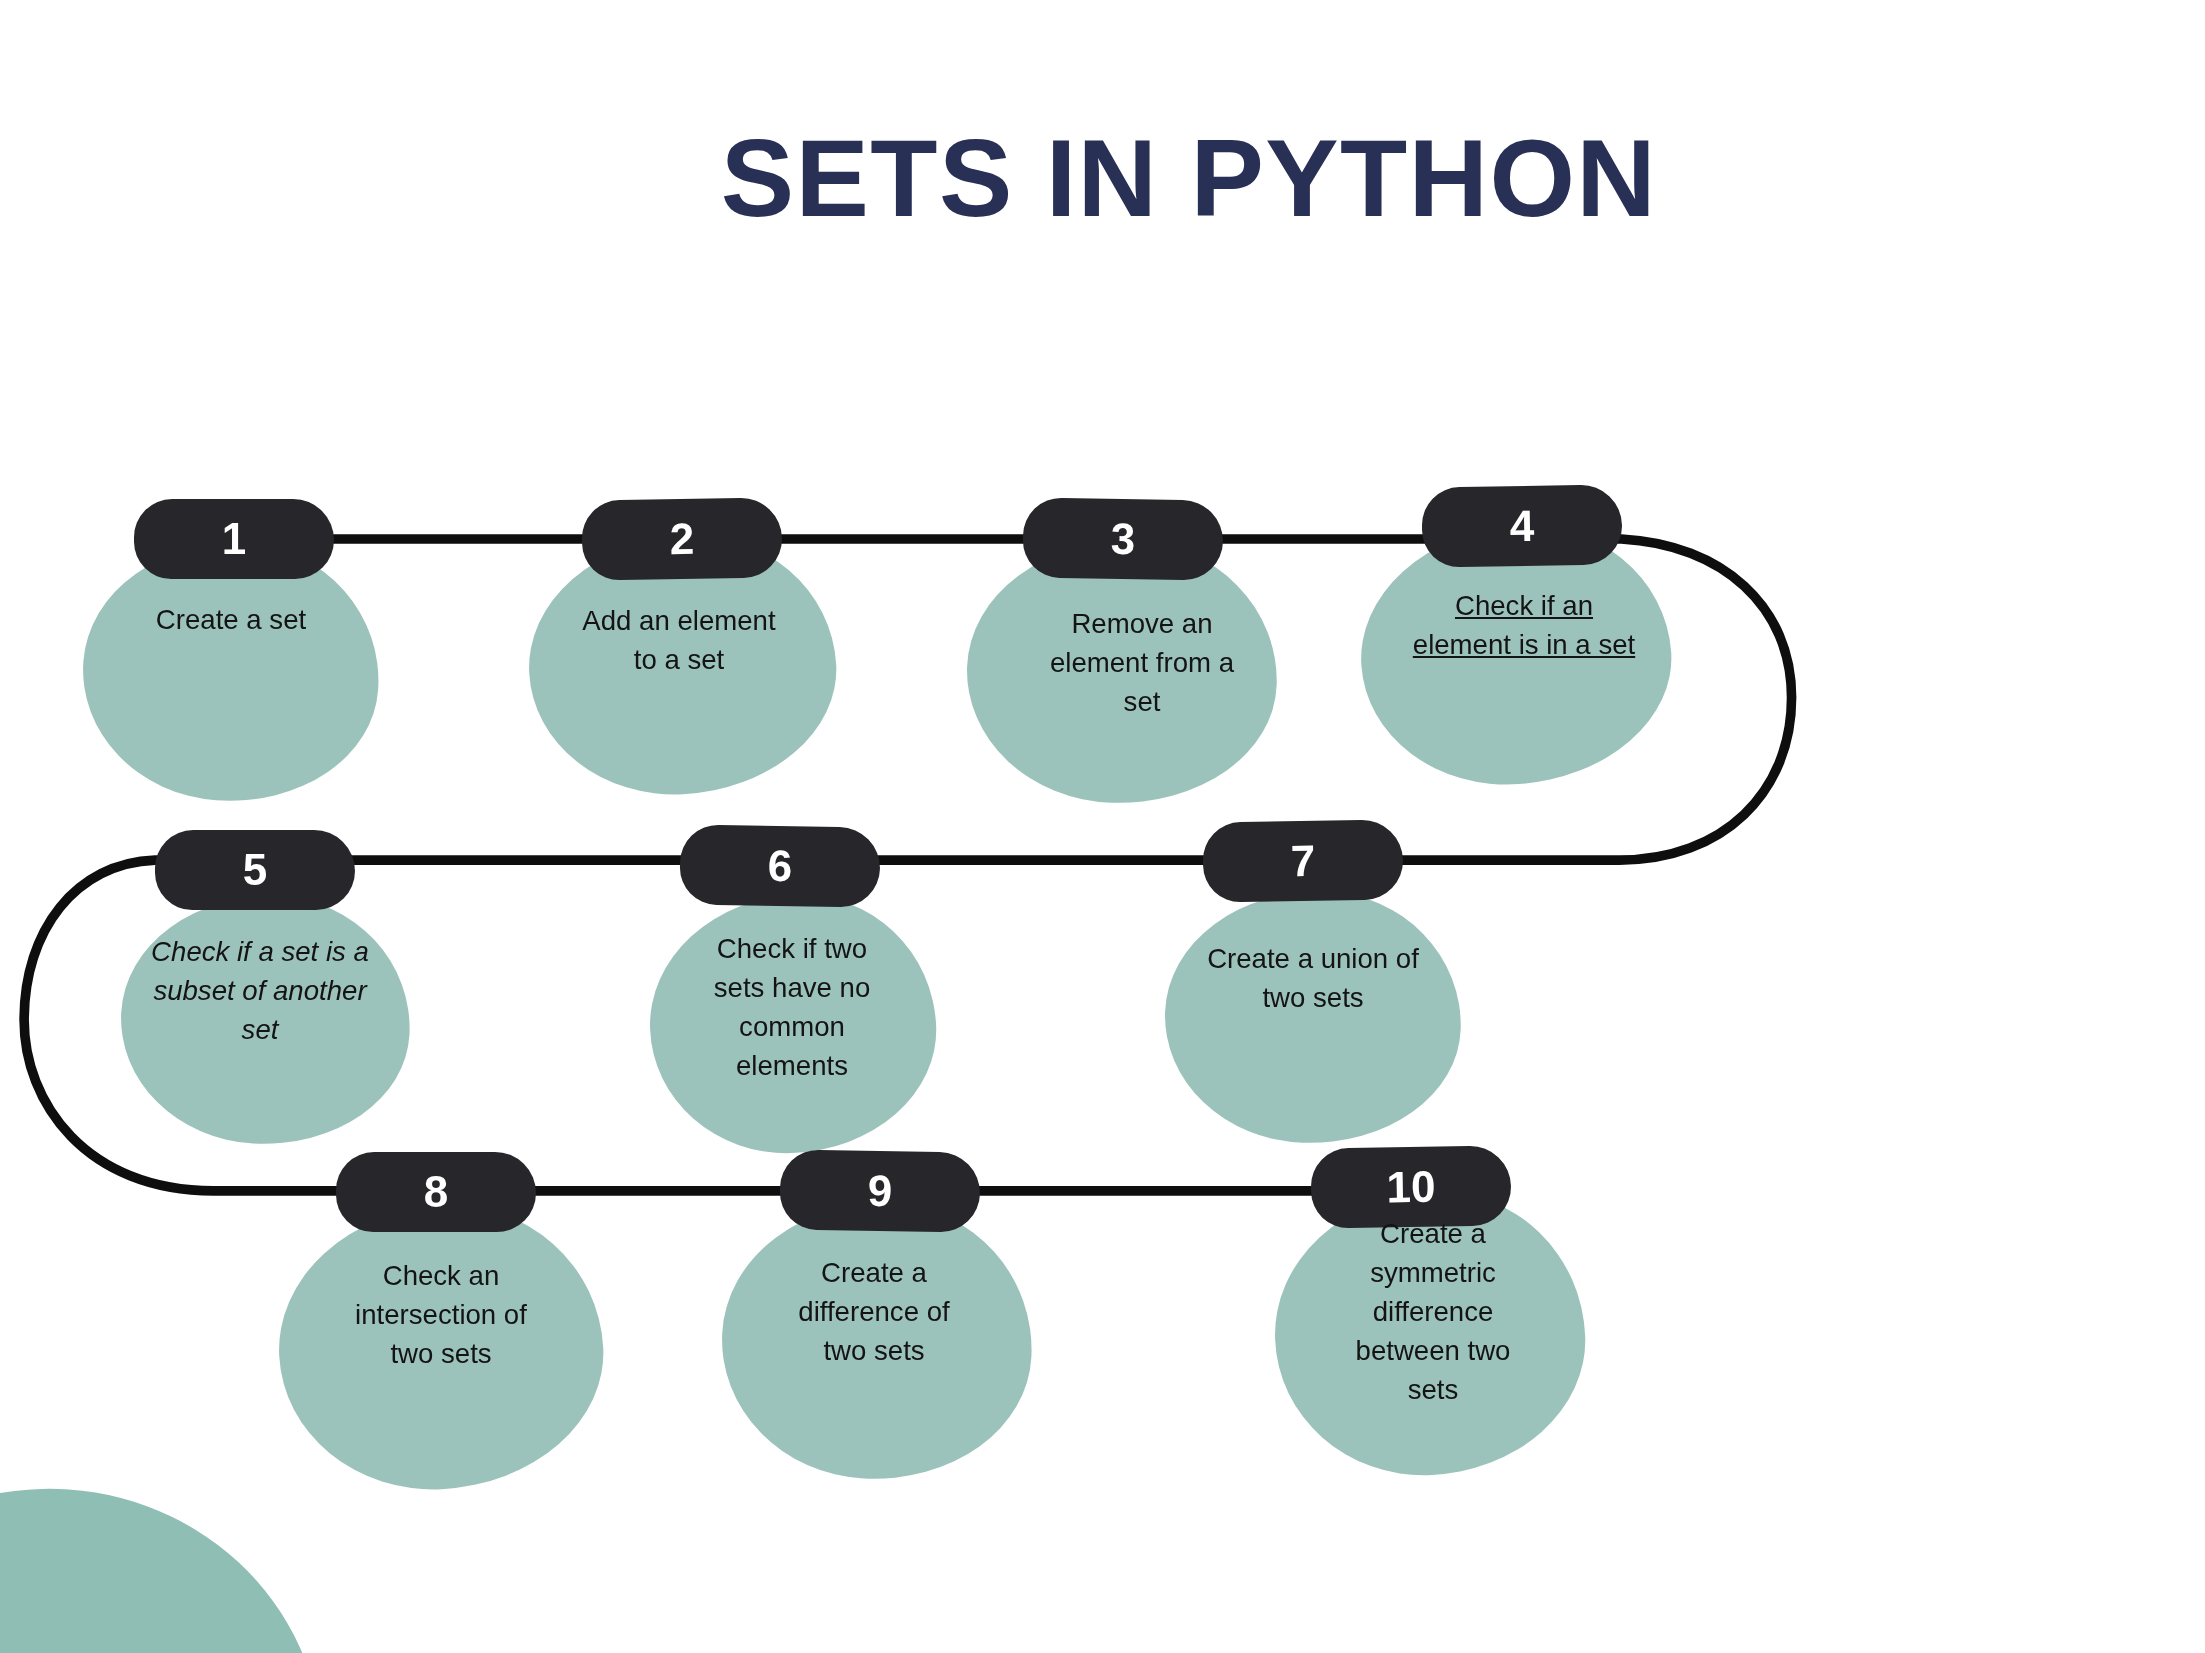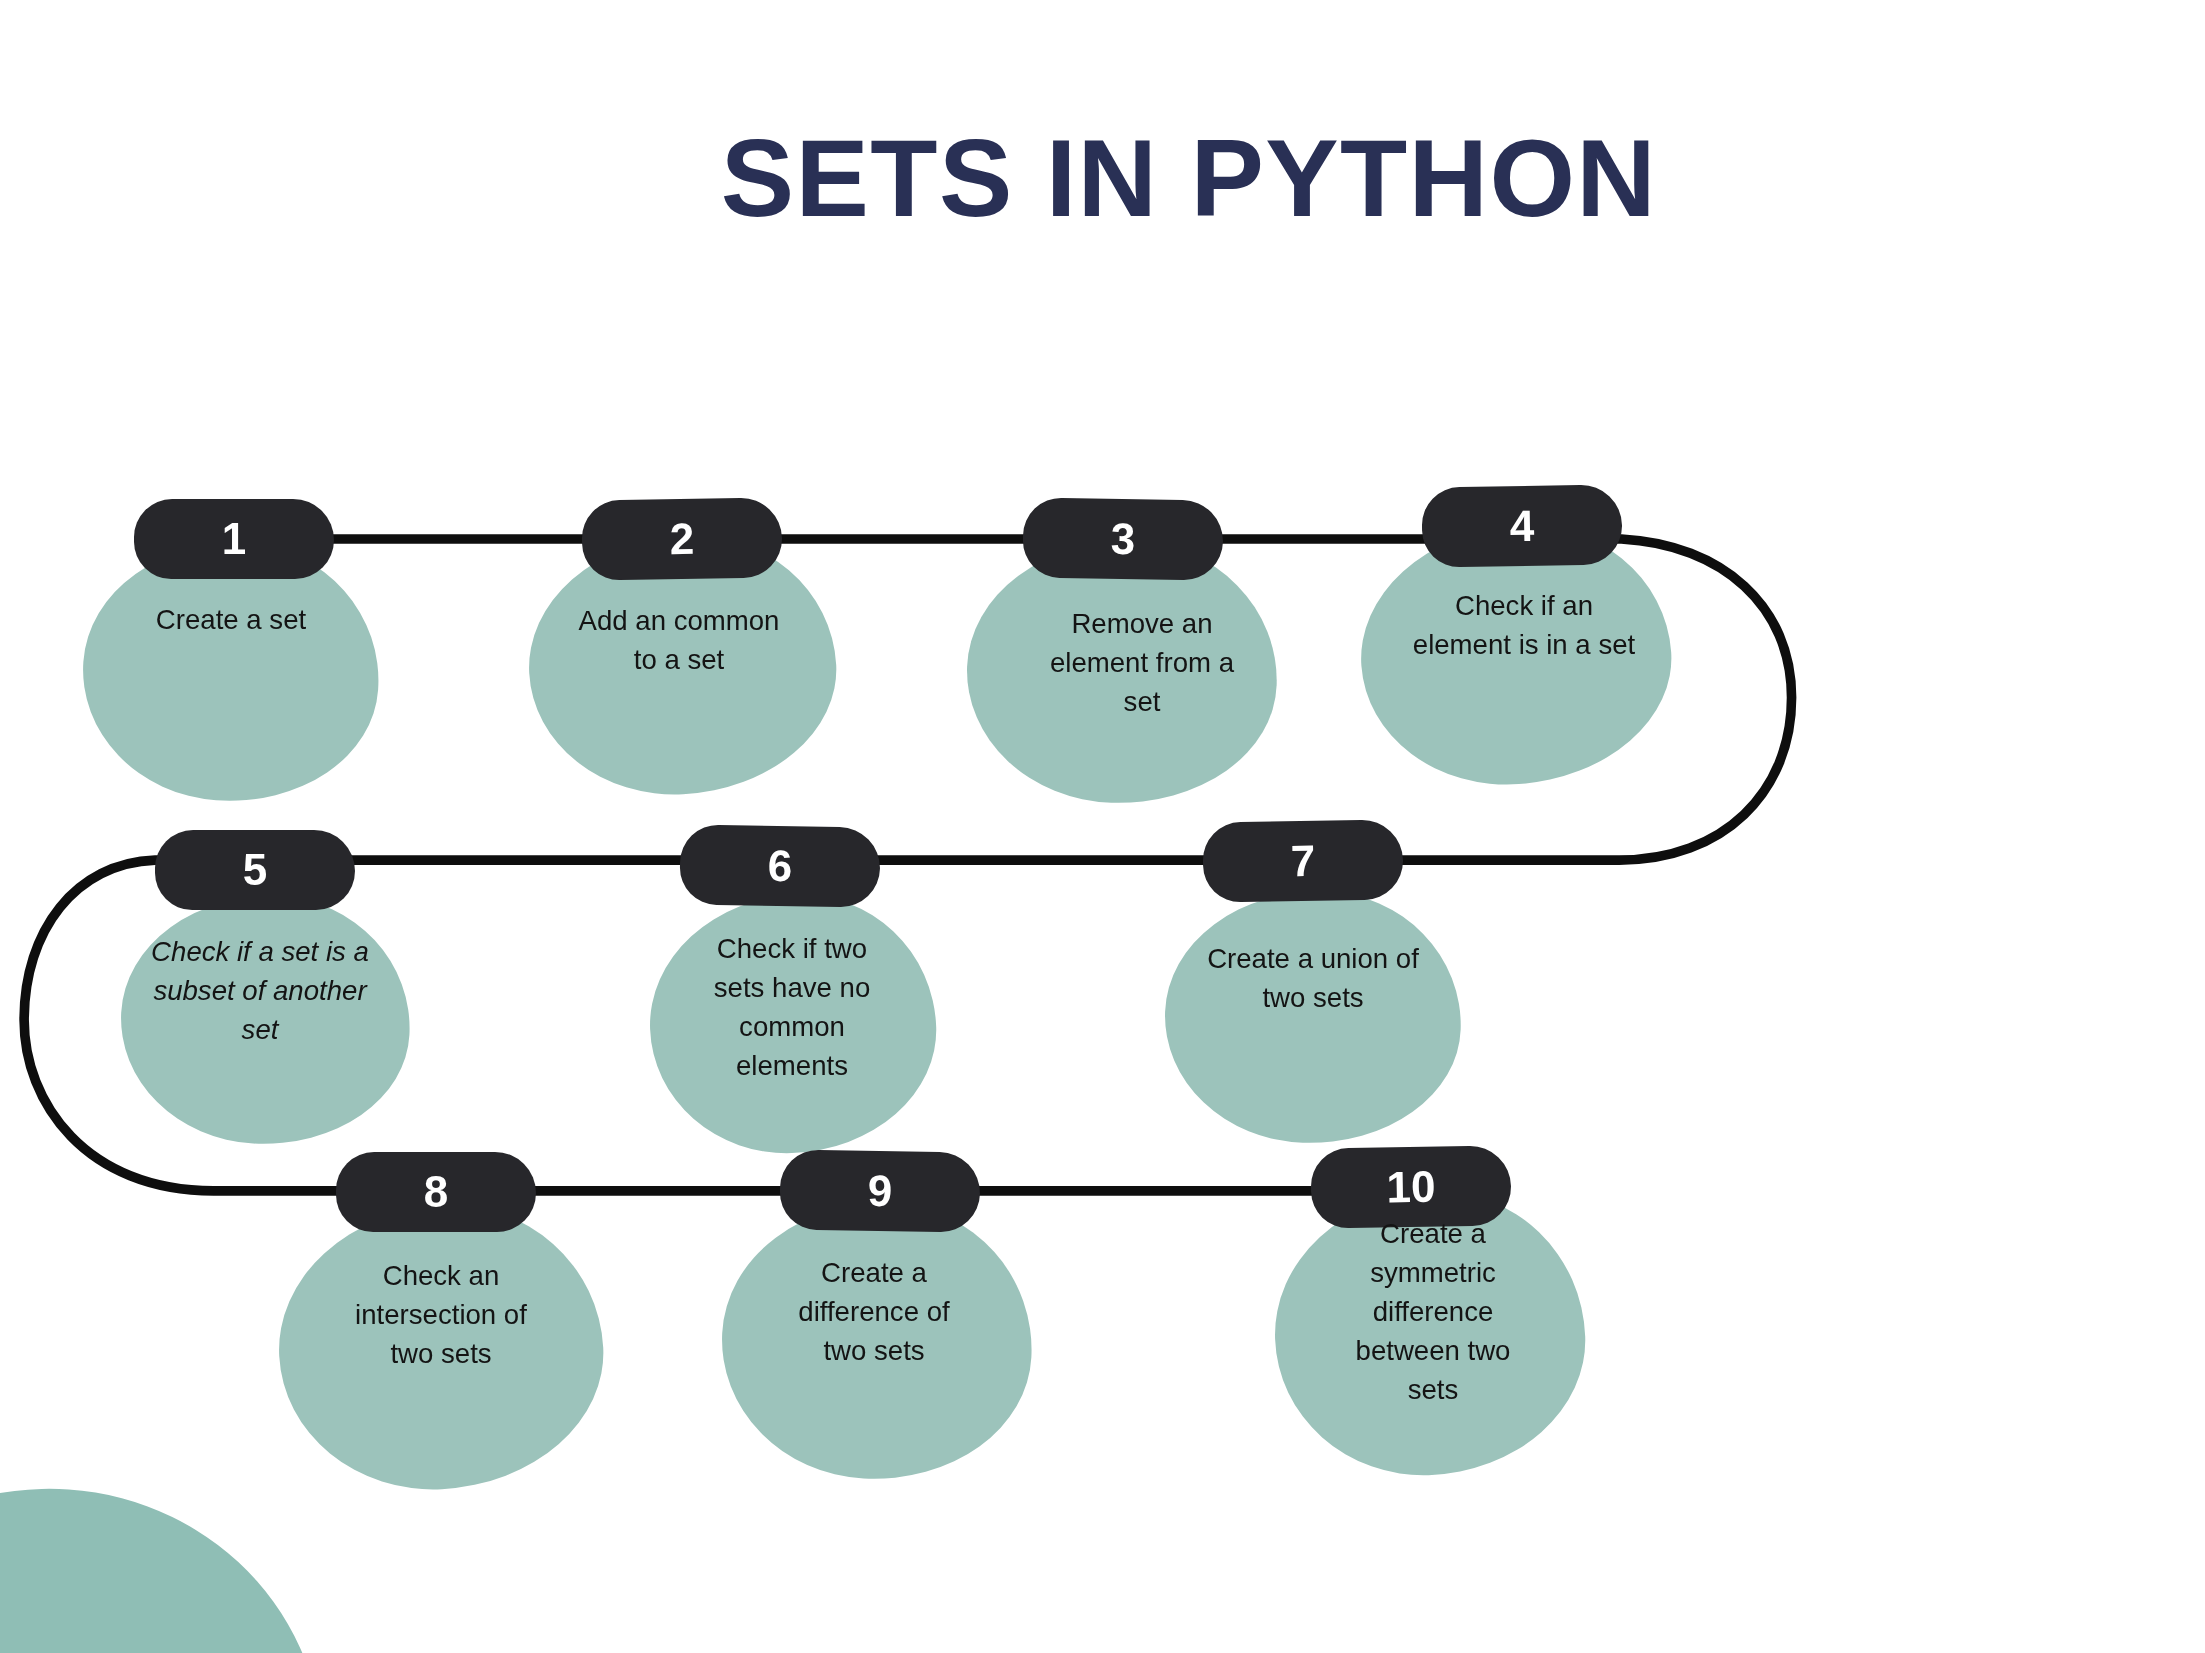--- a/index.html
+++ b/index.html
@@ -95,21 +95,21 @@
   .s5  .badge{left:155px; top:830px;}
   .s6  .badge{left:680px; top:826px;transform:rotate(1deg);}
   .s7  .badge{left:1203px;top:821px;transform:rotate(-1deg);}
   .s8  .badge{left:336px; top:1152px;}
   .s9  .badge{left:780px;top:1151px;transform:rotate(1deg);}
   .s10 .badge{left:1311px;top:1147px;transform:rotate(-1deg);}
   
   .s1  .label{left:45px;  top:600px;}
   .s2  .label{left:493px; top:601px;}
   .s3  .label{left:956px;top:604px;}
-  .s4  .label{left:1338px;top:586px;}
+  .s4  .label{left:1338px;top:586px;text-decoration:underline;}
   .s5  .label{left:74px; top:932px;font-style:italic;}
   .s6  .label{left:606px; top:929px;}
   .s7  .label{left:1127px;top:939px;}
   .s8  .label{left:255px; top:1256px;}
   .s9  .label{left:688px; top:1253px;}
   .s10 .label{left:1247px;top:1214px;}
 </style>
 </head>
 <body>
 
@@ -137,21 +137,21 @@
       <span class="num">1</span>
     </div>
     <div class="label">Create a set</div>
   </div>
 
   <div class="step s2">
     <div class="blob"></div>
     <div class="badge">
       <span class="num">2</span>
     </div>
-    <div class="label">Add an common
+    <div class="label">Add an element
 to a set</div>
   </div>
 
   <div class="step s3">
     <div class="blob"></div>
     <div class="badge">
       <span class="num">3</span>
     </div>
     <div class="label">Remove an
 element from a

